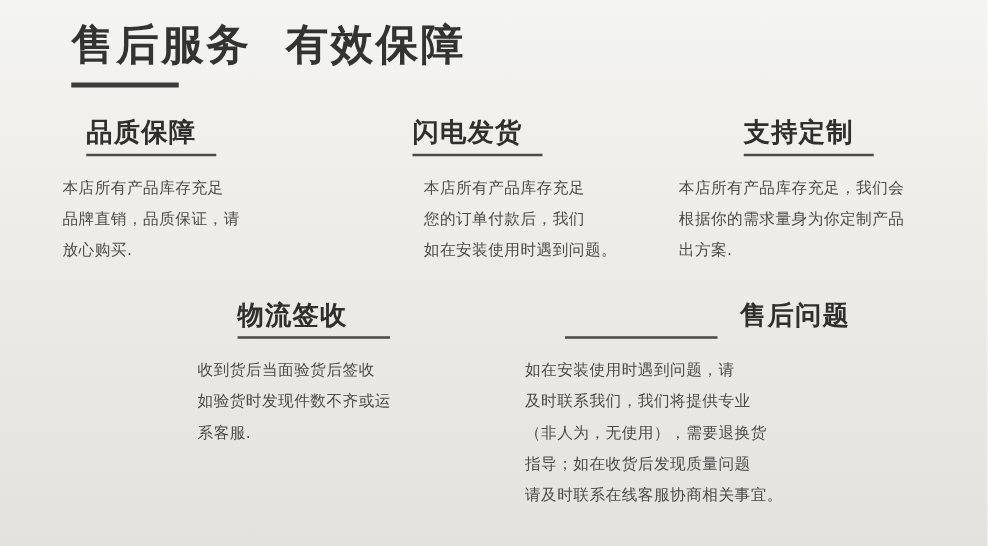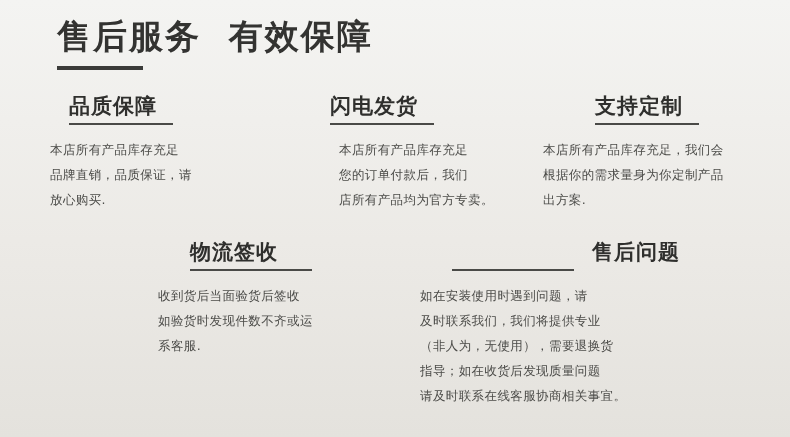--- a/index.html
+++ b/index.html
@@ -127,21 +127,21 @@
       <div>放心购买.</div>
     </div>
   </div>
 
   <div class="block b-shipping">
     <div class="block-title">闪电发货</div>
     <div class="title-underline"></div>
     <div class="block-body">
       <div>本店所有产品库存充足</div>
       <div>您的订单付款后，我们</div>
-      <div>店所有产品均为官方专卖。</div>
+      <div>如在安装使用时遇到问题。</div>
     </div>
   </div>
 
   <div class="block b-custom">
     <div class="block-title">支持定制</div>
     <div class="title-underline"></div>
     <div class="block-body">
       <div>本店所有产品库存充足，我们会</div>
       <div>根据你的需求量身为你定制产品</div>
       <div>出方案.</div>

